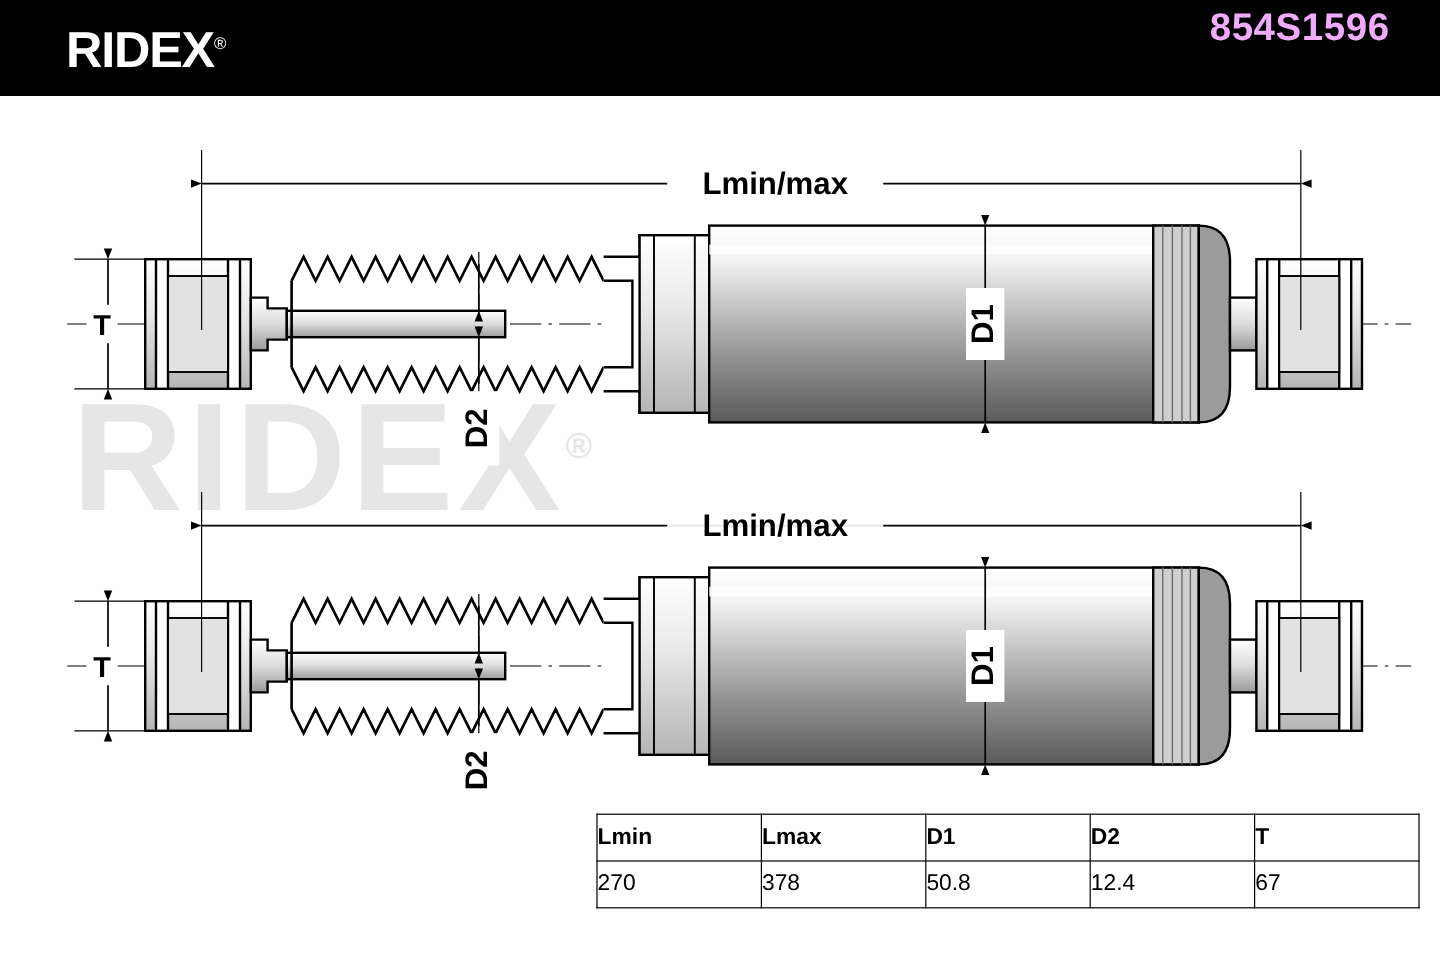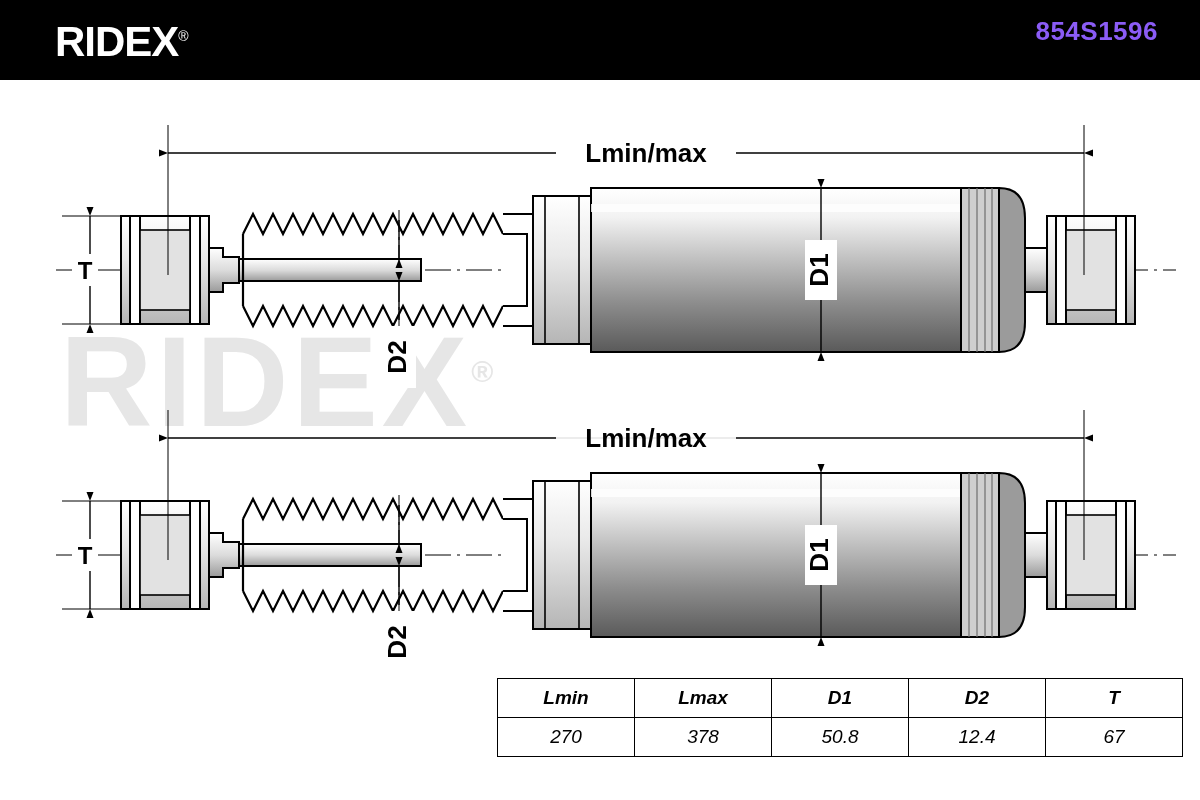--- a/index.html
+++ b/index.html
@@ -35,24 +35,24 @@
     color: #ffffff;
   }
   .brand .reg {
     font-size: 14px;
     vertical-align: super;
     font-weight: normal;
   }
   .part-number {
     position: absolute;
     right: 42px;
-    top: 16px;
-    font-size: 26px;
-    font-weight: bold;
-    color: #8b5cf6;
+    top: 4px;
+    font-size: 32px;
+    font-weight: bold;
+    color: #f0abfc;
     letter-spacing: 0.5px;
   }
 
   
   .watermark {
     position: absolute;
     left: 60px;
     top: 318px;
     width: 1085px;
     font-size: 128px;
@@ -86,25 +86,24 @@
     left: 497px;
     top: 678px;
     border-collapse: collapse;
     background: #ffffff;
   }
   .spec-table th,
   .spec-table td {
     border: 1px solid #000000;
     width: 136px;
     height: 38px;
-    text-align: center;
+    text-align: left;
     font-size: 19px;
     font-family: "Liberation Sans", sans-serif;
     padding: 0;
-    font-style: italic;
   }
   .spec-table th {
     font-weight: bold;
   }
   .spec-table td {
     font-weight: normal;
   }
 </style>
 </head>
 <body>

